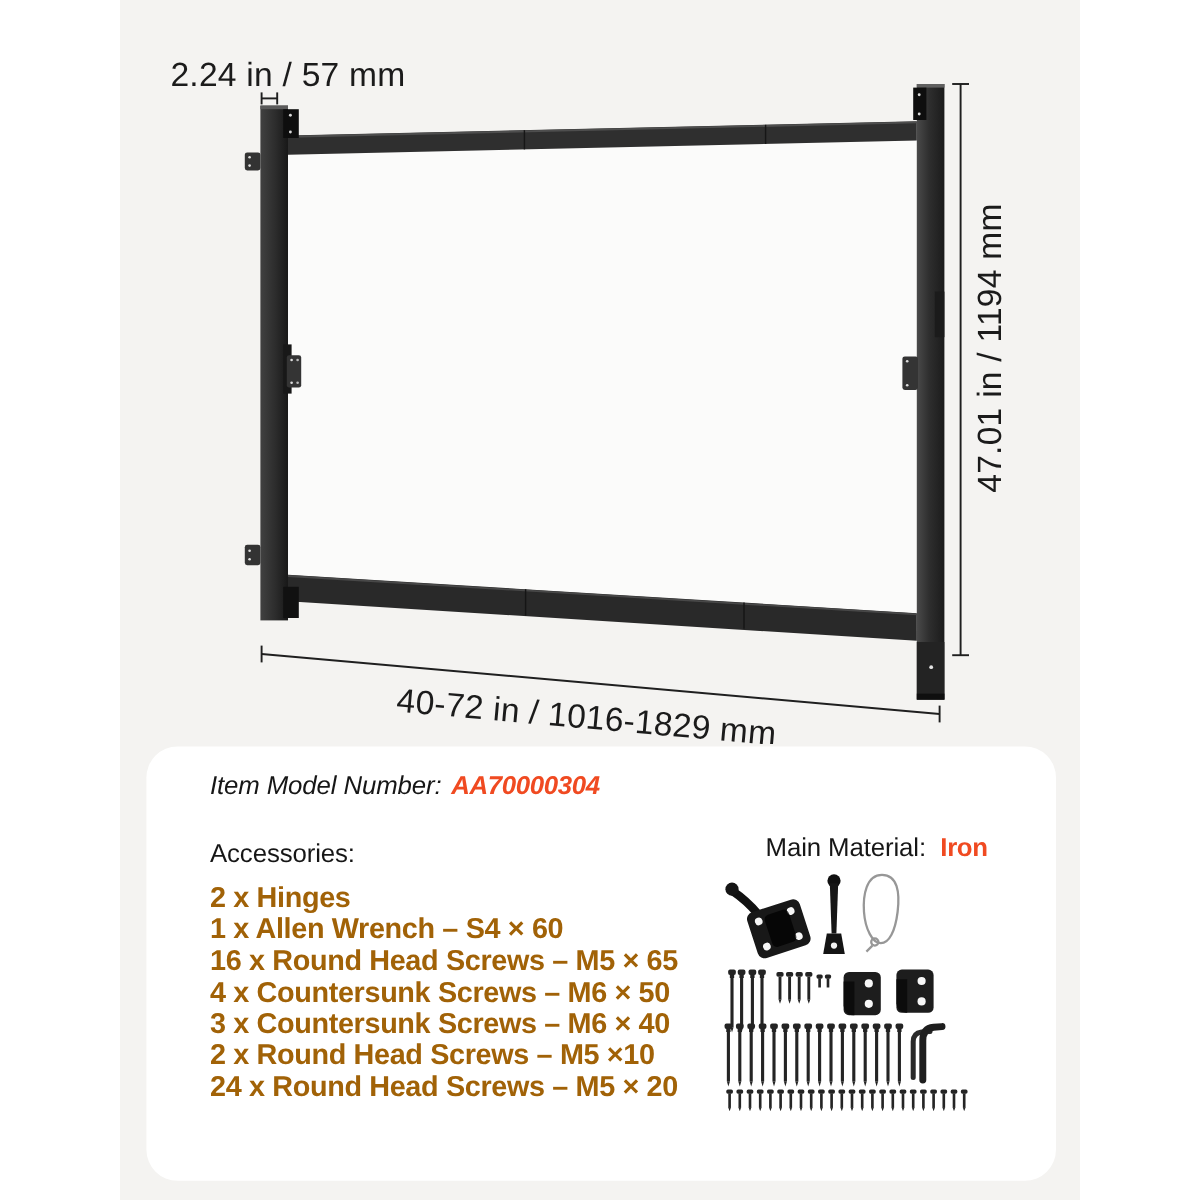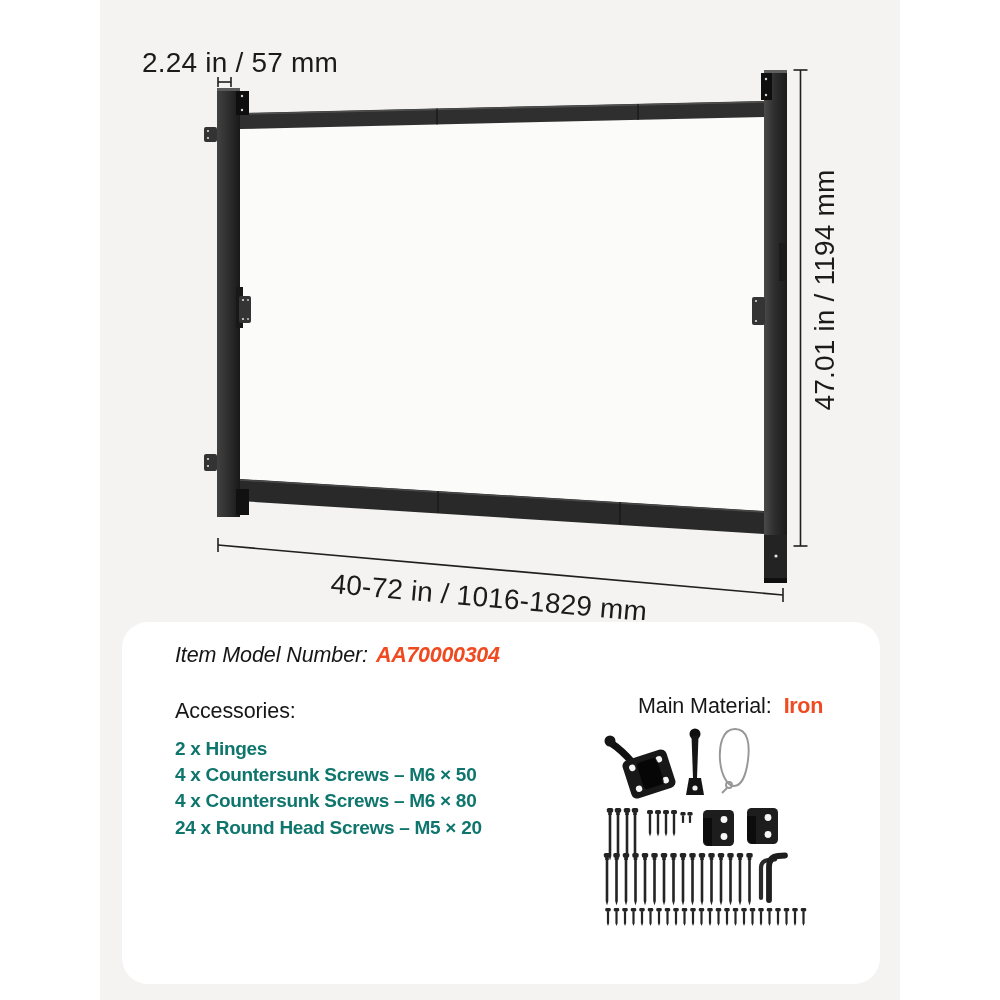--- a/index.html
+++ b/index.html
@@ -19,21 +19,21 @@
     position:absolute;left:122px;top:622px;width:758px;height:362px;
     background:#ffffff;border-radius:26px;
   }
   .prow{position:absolute;font-size:21.5px;color:#161616;font-weight:500;
         letter-spacing:-.1px;white-space:nowrap;}
   .orange{color:#f04a21;font-weight:700;letter-spacing:-.3px;}
   .lbl{color:#161616;}
   .gapS{margin-left:8px;}
   .gapM{margin-left:12px;}
   .acc-list{position:absolute;left:53px;top:114px;width:705px;}
-  .acc-item{font-size:19px;line-height:26.2px;font-weight:700;color:#0f766e;
+  .acc-item{font-size:24px;line-height:26.2px;font-weight:700;color:#a16207;
             letter-spacing:-.3px;white-space:nowrap;}
   .acc-svg{position:absolute;left:476px;top:100px;width:282px;height:222px;}
 </style>
 </head>
 <body>
 
 <div class="photo-area"></div>
 
 <svg class="gate-svg" viewBox="0 0 1000 620">
   <defs>
@@ -131,22 +131,25 @@
 
   <div class="prow" style="left:516px;top:24px;margin-top:48px;">
     <span class="lbl">Main Material:</span><span class="orange gapM">Iron</span>
   </div>
 
 
   <div class="prow" style="left:53px;top:77px;">Accessories:</div>
 
   <div class="acc-list">
     <div class="acc-item">2 x Hinges</div>
+    <div class="acc-item">1 x Allen Wrench – S4 × 60</div>
+    <div class="acc-item">16 x Round Head Screws – M5 × 65</div>
     <div class="acc-item">4 x Countersunk Screws – M6 × 50</div>
-    <div class="acc-item">4 x Countersunk Screws – M6 × 80</div>
+    <div class="acc-item">3 x Countersunk Screws – M6 × 40</div>
+    <div class="acc-item">2 x Round Head Screws – M5 ×10</div>
     <div class="acc-item">24 x Round Head Screws – M5 × 20</div>
   </div>
 
   <svg class="acc-svg" viewBox="0 0 282 222">
     <defs>
       <g id="screw-long" fill="#242424">
         <rect x="-3.2" y="0" width="6.4" height="4.5" rx="1.6"></rect>
         <rect x="-1.8" y="4" width="3.6" height="3"></rect>
         <rect x="-1.3" y="6" width="2.6" height="42"></rect>
         <polygon points="-1.3,48 1.3,48 0,52.5"></polygon>

